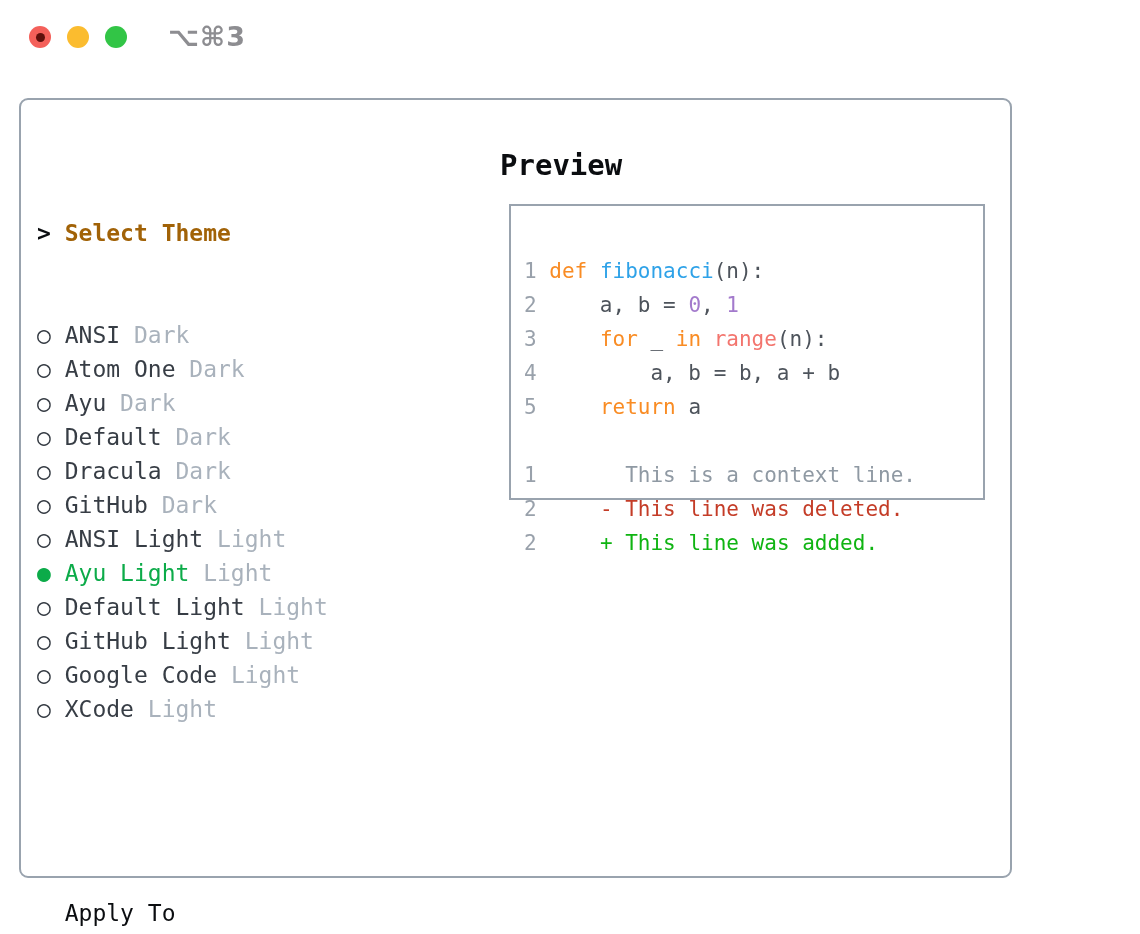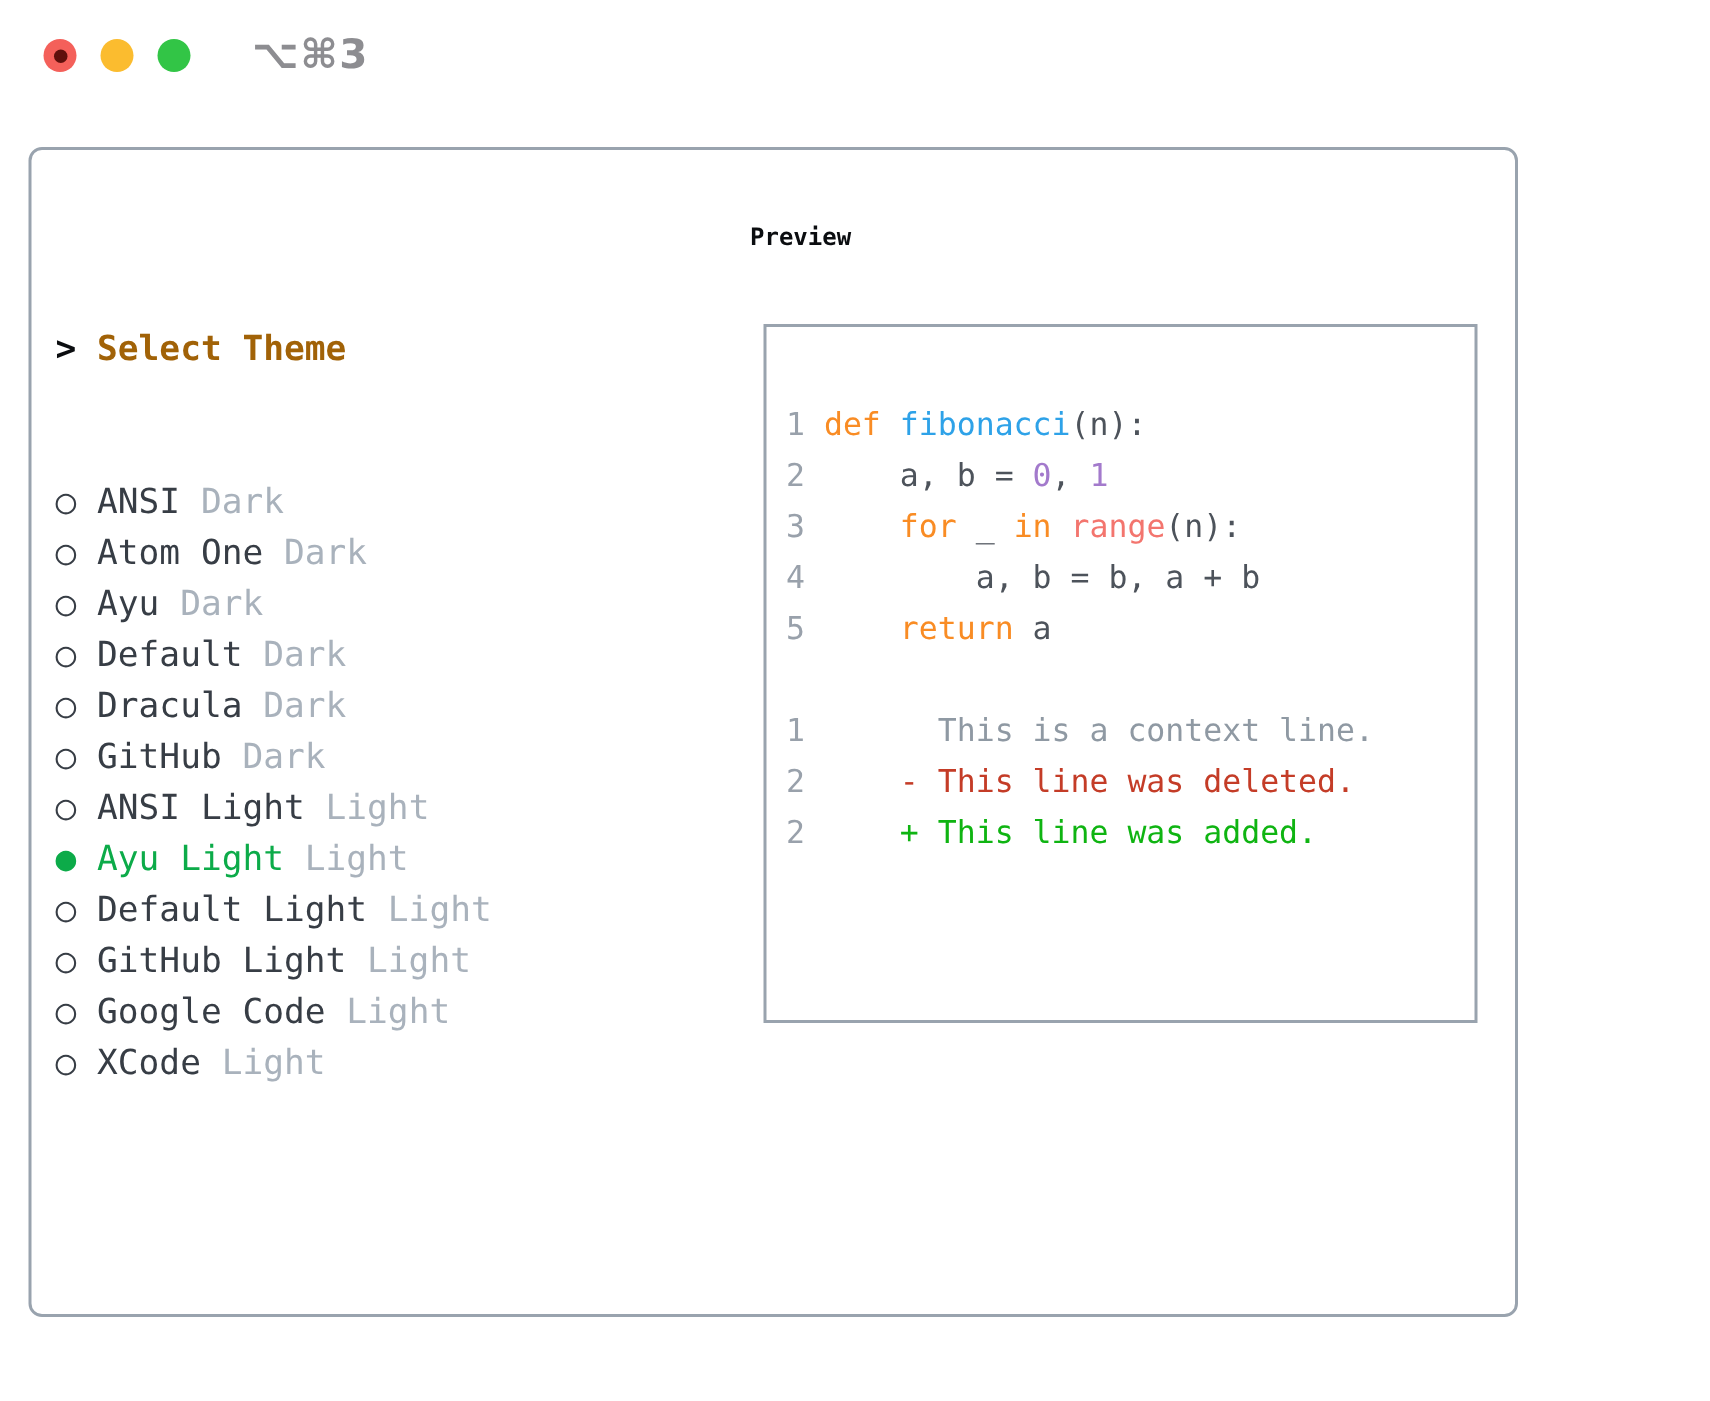--- a/index.html
+++ b/index.html
@@ -13,23 +13,23 @@
   .win-title { position:absolute; left:168px; top:21px; font-family:"DejaVu Sans", sans-serif; font-weight:bold; font-size:27px; letter-spacing:1px; }
 
   
   .panel { position:absolute; left:19px; top:98px; width:993px; height:780px; border:2px solid #99a3ae; border-radius:9px; background:#fff; }
 
   .left-col { position:absolute; left:16px; top:48px; font-size:23px; line-height:34px; white-space:pre; }
   .row { height:34px; white-space:pre; }
   .row .hdr { font-weight:bold; }
   .spacer { height:34px; }
 
-  .preview-header { position:absolute; left:479px; top:48px; height:34px; font-size:16px; font-weight:bold; white-space:pre; }
+  .preview-header { position:absolute; left:479px; top:48px; height:34px; font-size:29px; font-weight:bold; white-space:pre; }
 
-  .preview-box { position:absolute; left:488px; top:116px; width:476px; height:466px; border:2px solid #99a3ae; background:#fff; }
+  .preview-box { position:absolute; left:488px; top:104px; width:476px; height:296px; border:2px solid #99a3ae; background:#fff; }
   .preview-code { padding:48px 0 0 13px; font-size:21px; line-height:34px; white-space:pre; }
   .pv-line { height:34px; white-space:pre; }
 </style>
 </head>
 <body>
 
 <div class="window">
 
   <div>
     <span class="light" id="light-red" style="left: 29px; background: rgb(244, 96, 90);">
@@ -39,20 +39,21 @@
     <span class="light" id="light-green" style="left: 105px; background: rgb(50, 197, 70);"></span>
     <span class="win-title" id="win-title" style="color: rgb(141, 141, 145);">⌥⌘3</span>
   </div>
 
   <div class="panel" style="border-color: rgb(153, 163, 174);">
 
     <div class="left-col">
       <div class="row" id="select-theme-header"><span class="marker hdr" style="color: rgb(11, 13, 16);">&gt; </span><span class="hdr" style="color: #a16207;">Select Theme</span></div>
       <div id="theme-list"><div class="row"><span style="color: rgb(55, 61, 69);">○ </span><span style="color: rgb(55, 61, 69);">ANSI</span><span style="color: rgb(169, 178, 188);"> Dark</span></div><div class="row"><span style="color: rgb(55, 61, 69);">○ </span><span style="color: rgb(55, 61, 69);">Atom One</span><span style="color: rgb(169, 178, 188);"> Dark</span></div><div class="row"><span style="color: rgb(55, 61, 69);">○ </span><span style="color: rgb(55, 61, 69);">Ayu</span><span style="color: rgb(169, 178, 188);"> Dark</span></div><div class="row"><span style="color: rgb(55, 61, 69);">○ </span><span style="color: rgb(55, 61, 69);">Default</span><span style="color: rgb(169, 178, 188);"> Dark</span></div><div class="row"><span style="color: rgb(55, 61, 69);">○ </span><span style="color: rgb(55, 61, 69);">Dracula</span><span style="color: rgb(169, 178, 188);"> Dark</span></div><div class="row"><span style="color: rgb(55, 61, 69);">○ </span><span style="color: rgb(55, 61, 69);">GitHub</span><span style="color: rgb(169, 178, 188);"> Dark</span></div><div class="row"><span style="color: rgb(55, 61, 69);">○ </span><span style="color: rgb(55, 61, 69);">ANSI Light</span><span style="color: rgb(169, 178, 188);"> Light</span></div><div class="row"><span style="color: rgb(12, 171, 73);">● </span><span style="color: rgb(12, 171, 73);">Ayu Light</span><span style="color: rgb(169, 178, 188);"> Light</span></div><div class="row"><span style="color: rgb(55, 61, 69);">○ </span><span style="color: rgb(55, 61, 69);">Default Light</span><span style="color: rgb(169, 178, 188);"> Light</span></div><div class="row"><span style="color: rgb(55, 61, 69);">○ </span><span style="color: rgb(55, 61, 69);">GitHub Light</span><span style="color: rgb(169, 178, 188);"> Light</span></div><div class="row"><span style="color: rgb(55, 61, 69);">○ </span><span style="color: rgb(55, 61, 69);">Google Code</span><span style="color: rgb(169, 178, 188);"> Light</span></div><div class="row"><span style="color: rgb(55, 61, 69);">○ </span><span style="color: rgb(55, 61, 69);">XCode</span><span style="color: rgb(169, 178, 188);"> Light</span></div></div>
       <div class="spacer"></div>
+      <div class="row" id="apply-to-header"><span>  </span><span id="apply-to-label" style="color: rgb(11, 13, 16);">Apply To</span></div>
       
       
       
       
     </div>
 
     <div class="preview-header" id="preview-header" style="color: rgb(11, 13, 16);">Preview</div>
 
     <div class="preview-box" style="border-color: rgb(153, 163, 174);">
       <div class="preview-code" id="preview-code"><div class="pv-line"><span style="color: rgb(153, 161, 171);">1 </span><span style="color: rgb(249, 140, 36);">def </span><span style="color: rgb(46, 162, 232);">fibonacci</span><span style="color: rgb(77, 83, 91);">(n):</span></div><div class="pv-line"><span style="color: rgb(153, 161, 171);">2 </span><span style="color: rgb(77, 83, 91);">    a, b = </span><span style="color: rgb(163, 122, 204);">0</span><span style="color: rgb(77, 83, 91);">, </span><span style="color: rgb(163, 122, 204);">1</span></div><div class="pv-line"><span style="color: rgb(153, 161, 171);">3 </span><span style="color: rgb(77, 83, 91);">    </span><span style="color: rgb(249, 140, 36);">for </span><span style="color: rgb(77, 83, 91);">_ </span><span style="color: rgb(249, 140, 36);">in </span><span style="color: rgb(243, 117, 110);">range</span><span style="color: rgb(77, 83, 91);">(n):</span></div><div class="pv-line"><span style="color: rgb(153, 161, 171);">4 </span><span style="color: rgb(77, 83, 91);">        a, b = b, a + b</span></div><div class="pv-line"><span style="color: rgb(153, 161, 171);">5 </span><span style="color: rgb(77, 83, 91);">    </span><span style="color: rgb(249, 140, 36);">return </span><span style="color: rgb(77, 83, 91);">a</span></div><div class="pv-line"></div><div class="pv-line"><span style="color: rgb(153, 161, 171);">1</span><span style="color: rgb(143, 153, 163);">       This is a context line.</span></div><div class="pv-line"><span style="color: rgb(153, 161, 171);">2</span><span style="color: rgb(77, 83, 91);">     </span><span style="color: rgb(196, 60, 39);">- This line was deleted.</span></div><div class="pv-line"><span style="color: rgb(153, 161, 171);">2</span><span style="color: rgb(77, 83, 91);">     </span><span style="color: rgb(15, 180, 18);">+ This line was added.</span></div></div>

